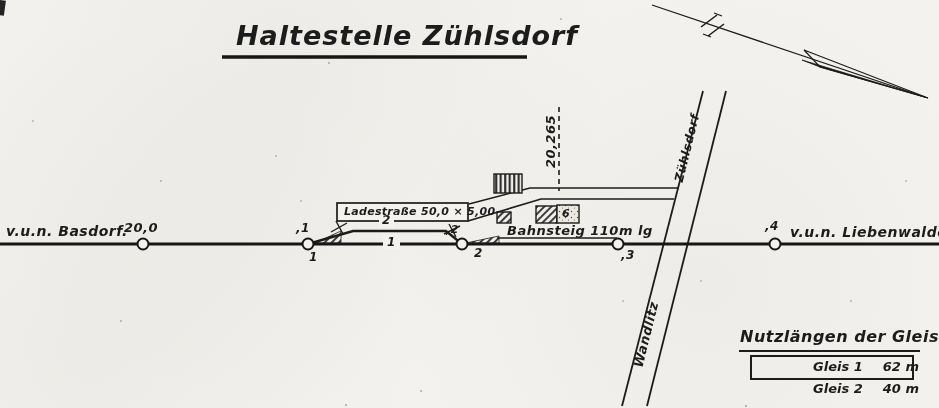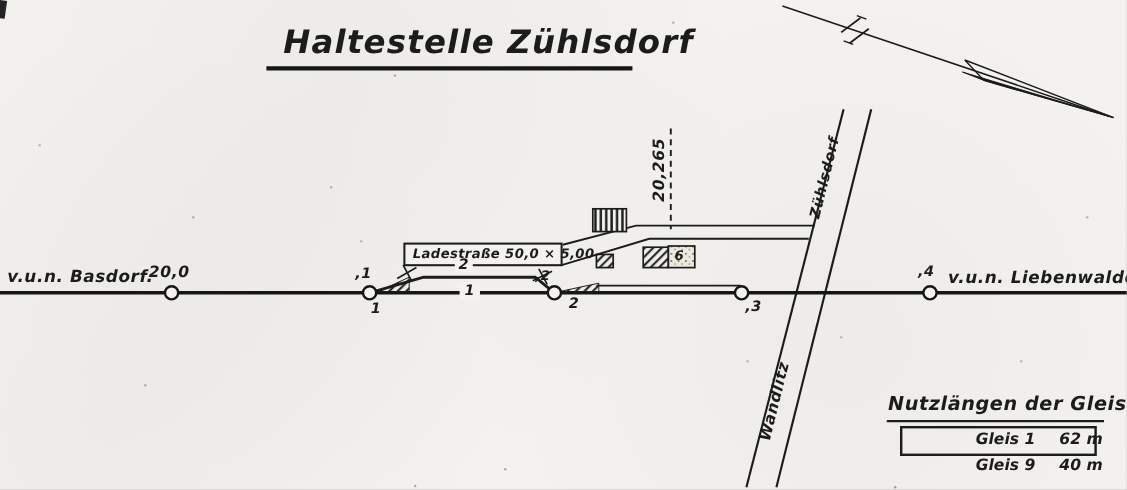--- a/index.html
+++ b/index.html
@@ -169,29 +169,30 @@
   <span class="lbl km3">,3</span>
   <span class="lbl km4">,4</span>
 
   <span class="lbl sw1">1</span>
   <span class="lbl sw2">2</span>
 
   <span class="lbl tn1">1</span>
   <span class="lbl tn2">2</span>
 
   <span class="lbl ladestr">Ladestraße 50,0 × 5,00</span>
+  <span class="lbl bahnsteig">Bahnsteig 110m lg</span>
   <span class="lbl km265">20,265</span>
   <span class="lbl bldg6">6</span>
 
   <span class="lbl road-n">Zühlsdorf</span>
   <span class="lbl road-s">Wandlitz</span>
 
   <span class="lbl tbl-head">Nutzlängen der Gleise</span>
   <div class="tbl-row tbl-row1">
     <span>Gleis 1</span>
     <span>62 m</span>
   </div>
   <div class="tbl-row tbl-row2">
-    <span>Gleis 9</span>
+    <span>Gleis 2</span>
     <span>40 m</span>
   </div>
 
 </div>
 
 </body></html>

